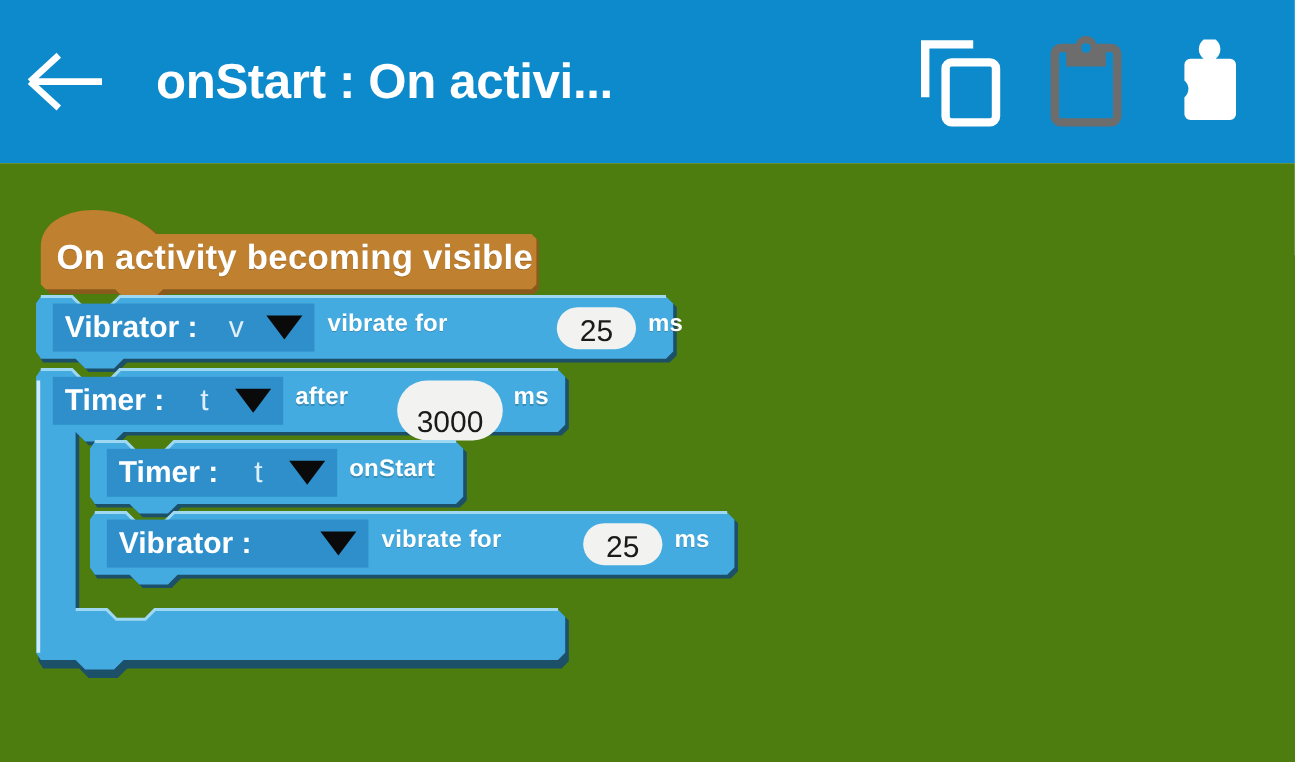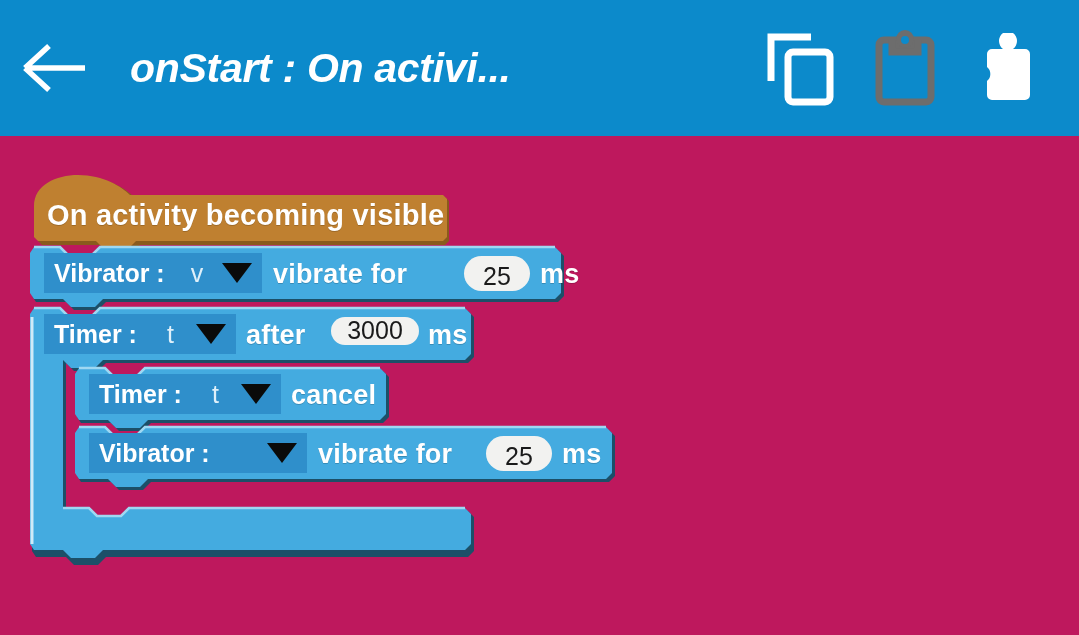--- a/index.html
+++ b/index.html
@@ -17,21 +17,20 @@
 
   
   .appbar {
     position: absolute;
     left: 0; top: 0;
     width: 1079px;
     height: 136px;
     background: #0c8acb;
     display: flex;
     align-items: center;
-    font-style: italic;
   }
   .back-btn {
     width: 108px;
     height: 136px;
     display: flex;
     align-items: center;
     justify-content: center;
     flex: 0 0 auto;
   }
   .appbar-title {
@@ -53,28 +52,28 @@
     flex: 0 0 auto;
   }
   .appbar-action.last { margin-right: 18px; }
 
   
   .canvas {
     position: absolute;
     left: 0; top: 136px;
     width: 1079px;
     height: 499px;
-    background: #be185d;
+    background: #4d7c0f;
   }
 
   .blk-text {
     position: absolute;
     color: #ffffff;
     font-weight: bold;
-    font-size: 27px;
+    font-size: 20px;
     white-space: nowrap;
     letter-spacing: 0.2px;
     text-shadow: 0 1px 0 rgba(0,0,0,0.18);
   }
 
   
   .dd-field {
     position: absolute;
     background: #2f8fcb;
     display: flex;
@@ -229,21 +228,21 @@
     </svg>
 
     <div class="dd-field" style="left:14px;top:9px;width:192px;height:40px;padding:0 10px;">
       <span class="dd-label">Timer :</span>
       <span class="dd-value" style="margin-left:30px;">t</span>
       <span class="dd-caret" style="margin-left:auto;"></span>
     </div>
 
     <span class="blk-text" style="left:216px;top:15px;text-align:center;">after</span>
 
-    <div class="num-pill" style="left:301px;top:12px;width:88px;height:28px;">
+    <div class="num-pill" style="left:301px;top:12px;width:88px;height:50px;">
       <span>3000</span>
     </div>
 
     <span class="blk-text" style="left:398px;top:15px;">ms</span>
   </div>
 
   <div style="position:absolute;left:75px;top:229px;">
     <svg width="318" height="64" viewBox="0 0 318 64">
       <path d="M6 6 L32 6 L40 14 L64 14 L72 6 L308 6 L314 12 L314 52 L308 58
                L76 58 L68 66 L44 66 L36 58 L6 58 L2 52 L2 12 Z" fill="#1c4f68"></path>
@@ -251,21 +250,21 @@
                L73 55 L65 63 L41 63 L33 55 L4 55 L0 49 L0 9 Z" fill="#44abe0"></path>
       <path d="M4 3 L30 3 L38 11 L62 11 L70 3 L305 3" stroke="#9fd8f2" stroke-width="2.5" fill="none"></path>
     </svg>
 
     <div class="dd-field" style="left:14px;top:9px;width:192px;height:40px;padding:0 10px;">
       <span class="dd-label">Timer :</span>
       <span class="dd-value" style="margin-left:30px;">t</span>
       <span class="dd-caret" style="margin-left:auto;"></span>
     </div>
 
-    <span class="blk-text" style="left:216px;top:15px;">cancel</span>
+    <span class="blk-text" style="left:216px;top:15px;">onStart</span>
   </div>
 
   <div style="position:absolute;left:75px;top:288px;">
     <svg width="544" height="64" viewBox="0 0 544 64">
       <path d="M6 6 L32 6 L40 14 L64 14 L72 6 L534 6 L540 12 L540 52 L534 58
                L76 58 L68 66 L44 66 L36 58 L6 58 L2 52 L2 12 Z" fill="#1c4f68"></path>
       <path d="M4 3 L30 3 L38 11 L62 11 L70 3 L531 3 L537 9 L537 49 L531 55
                L73 55 L65 63 L41 63 L33 55 L4 55 L0 49 L0 9 Z" fill="#44abe0"></path>
       <path d="M4 3 L30 3 L38 11 L62 11 L70 3 L531 3" stroke="#9fd8f2" stroke-width="2.5" fill="none"></path>
     </svg>

